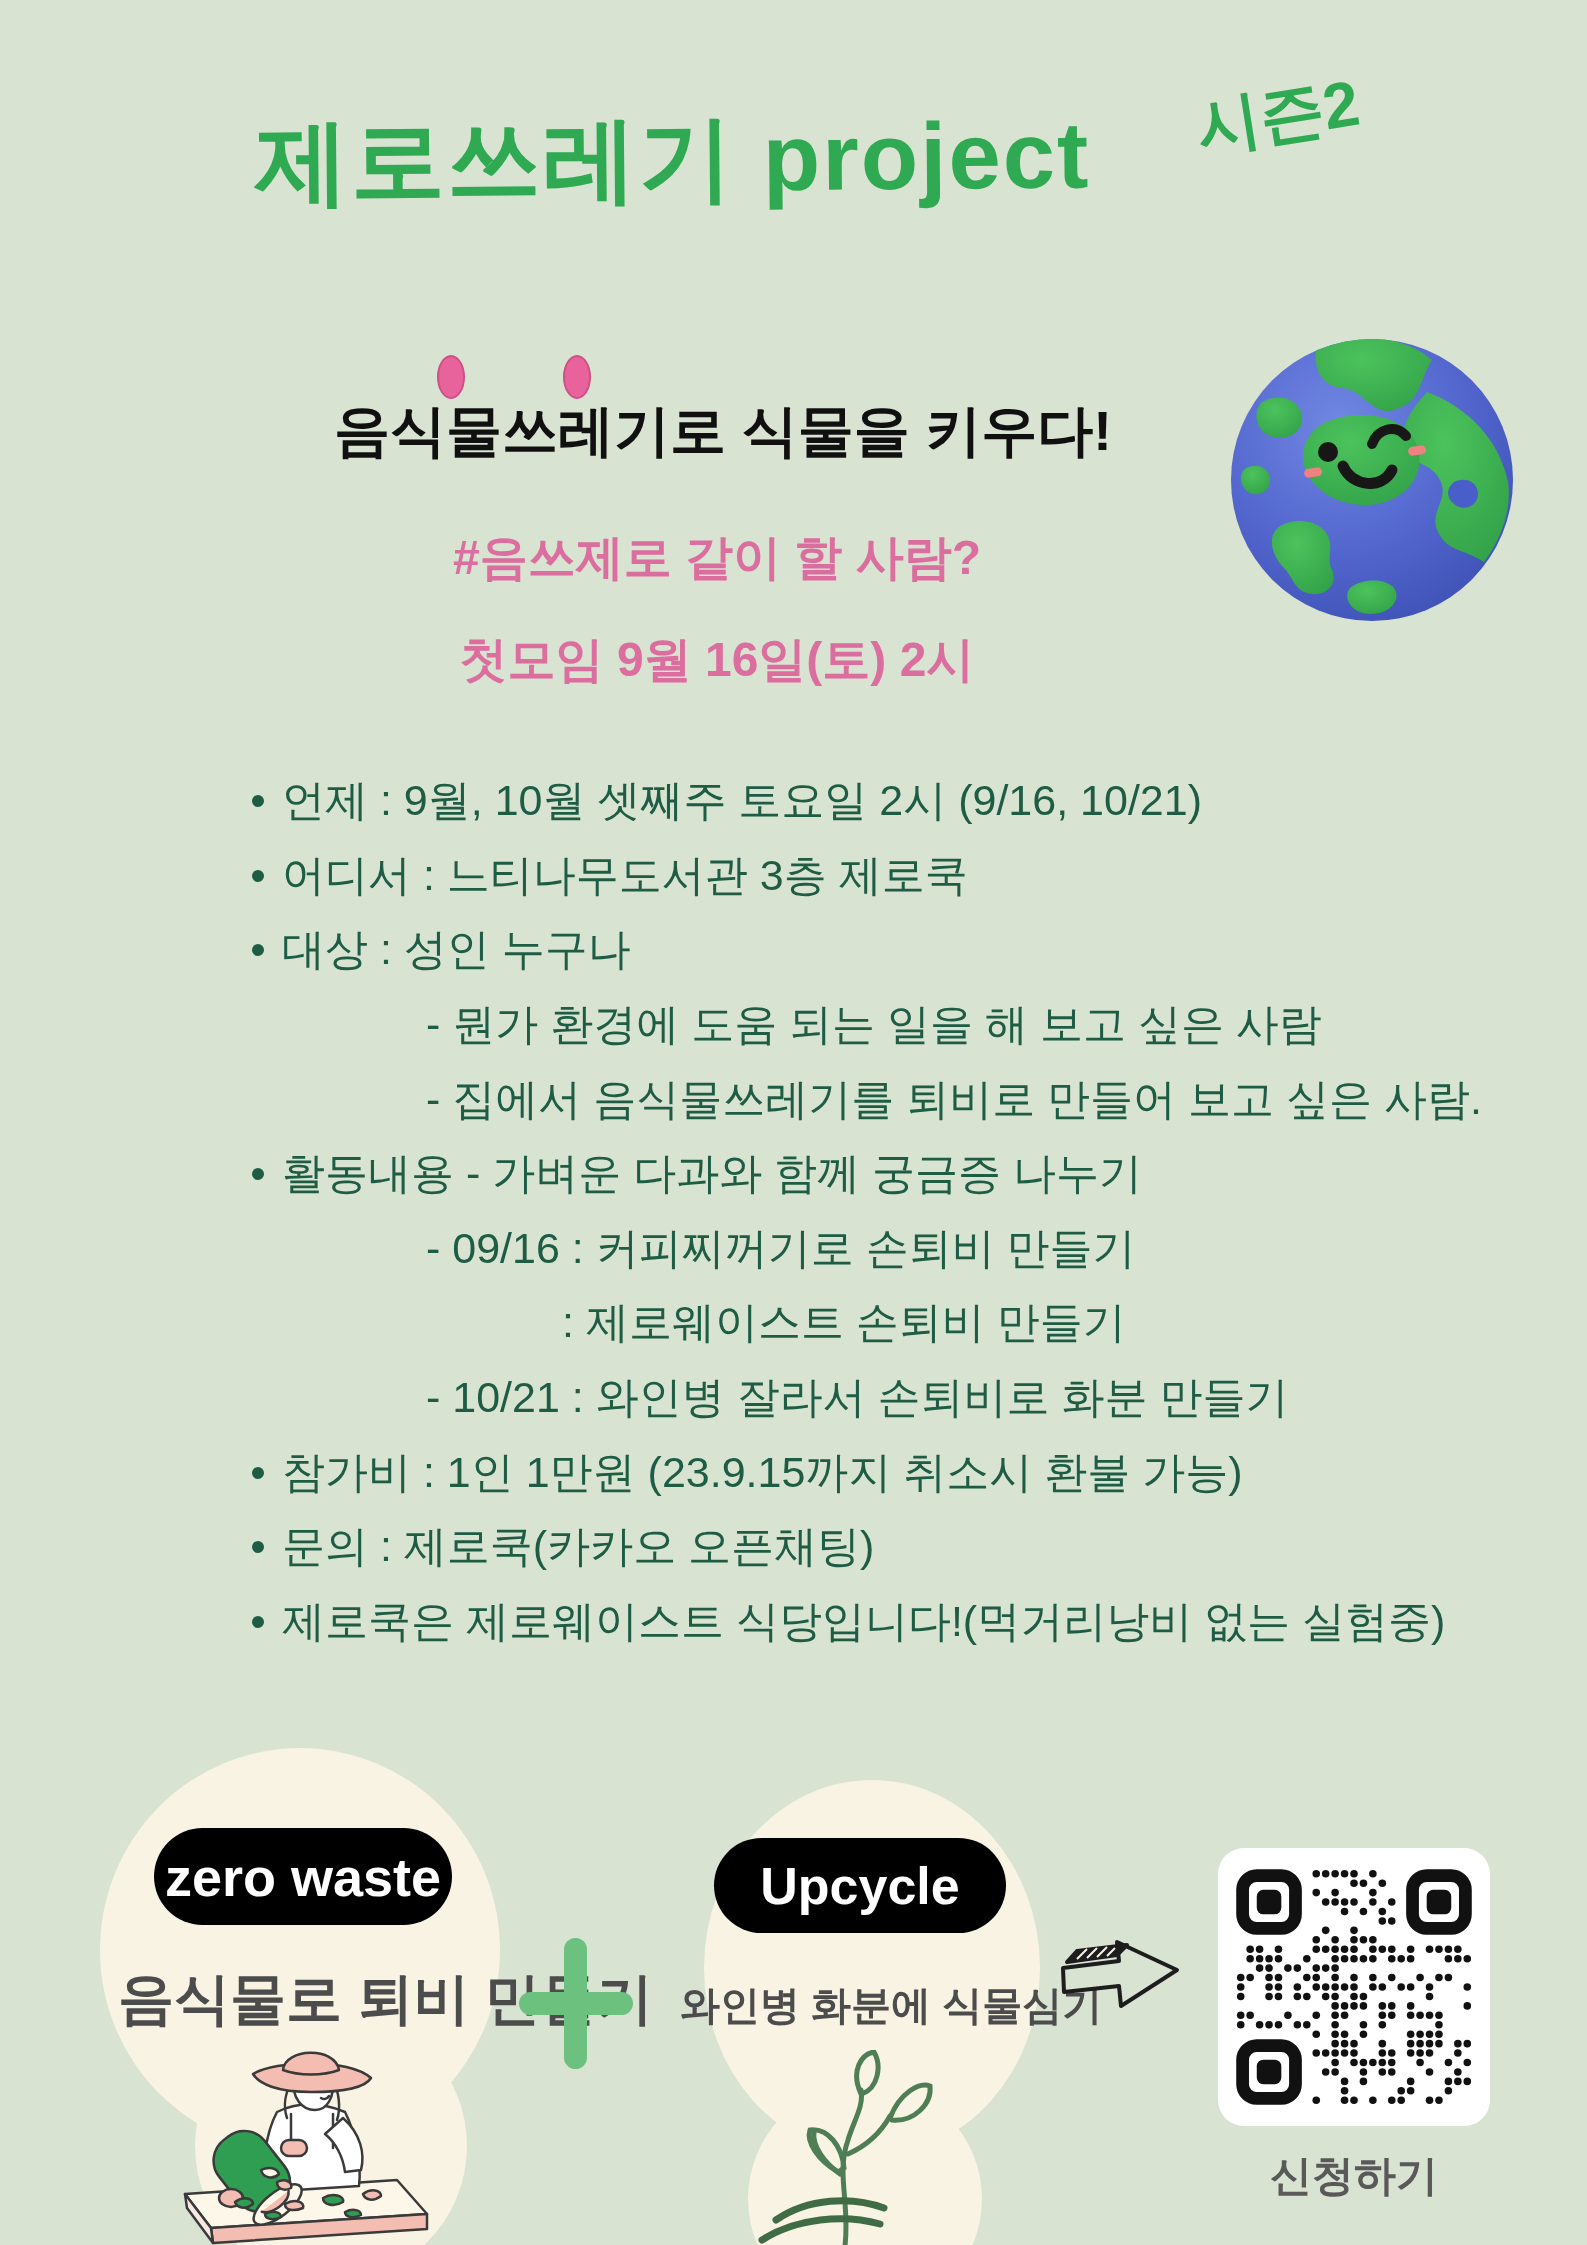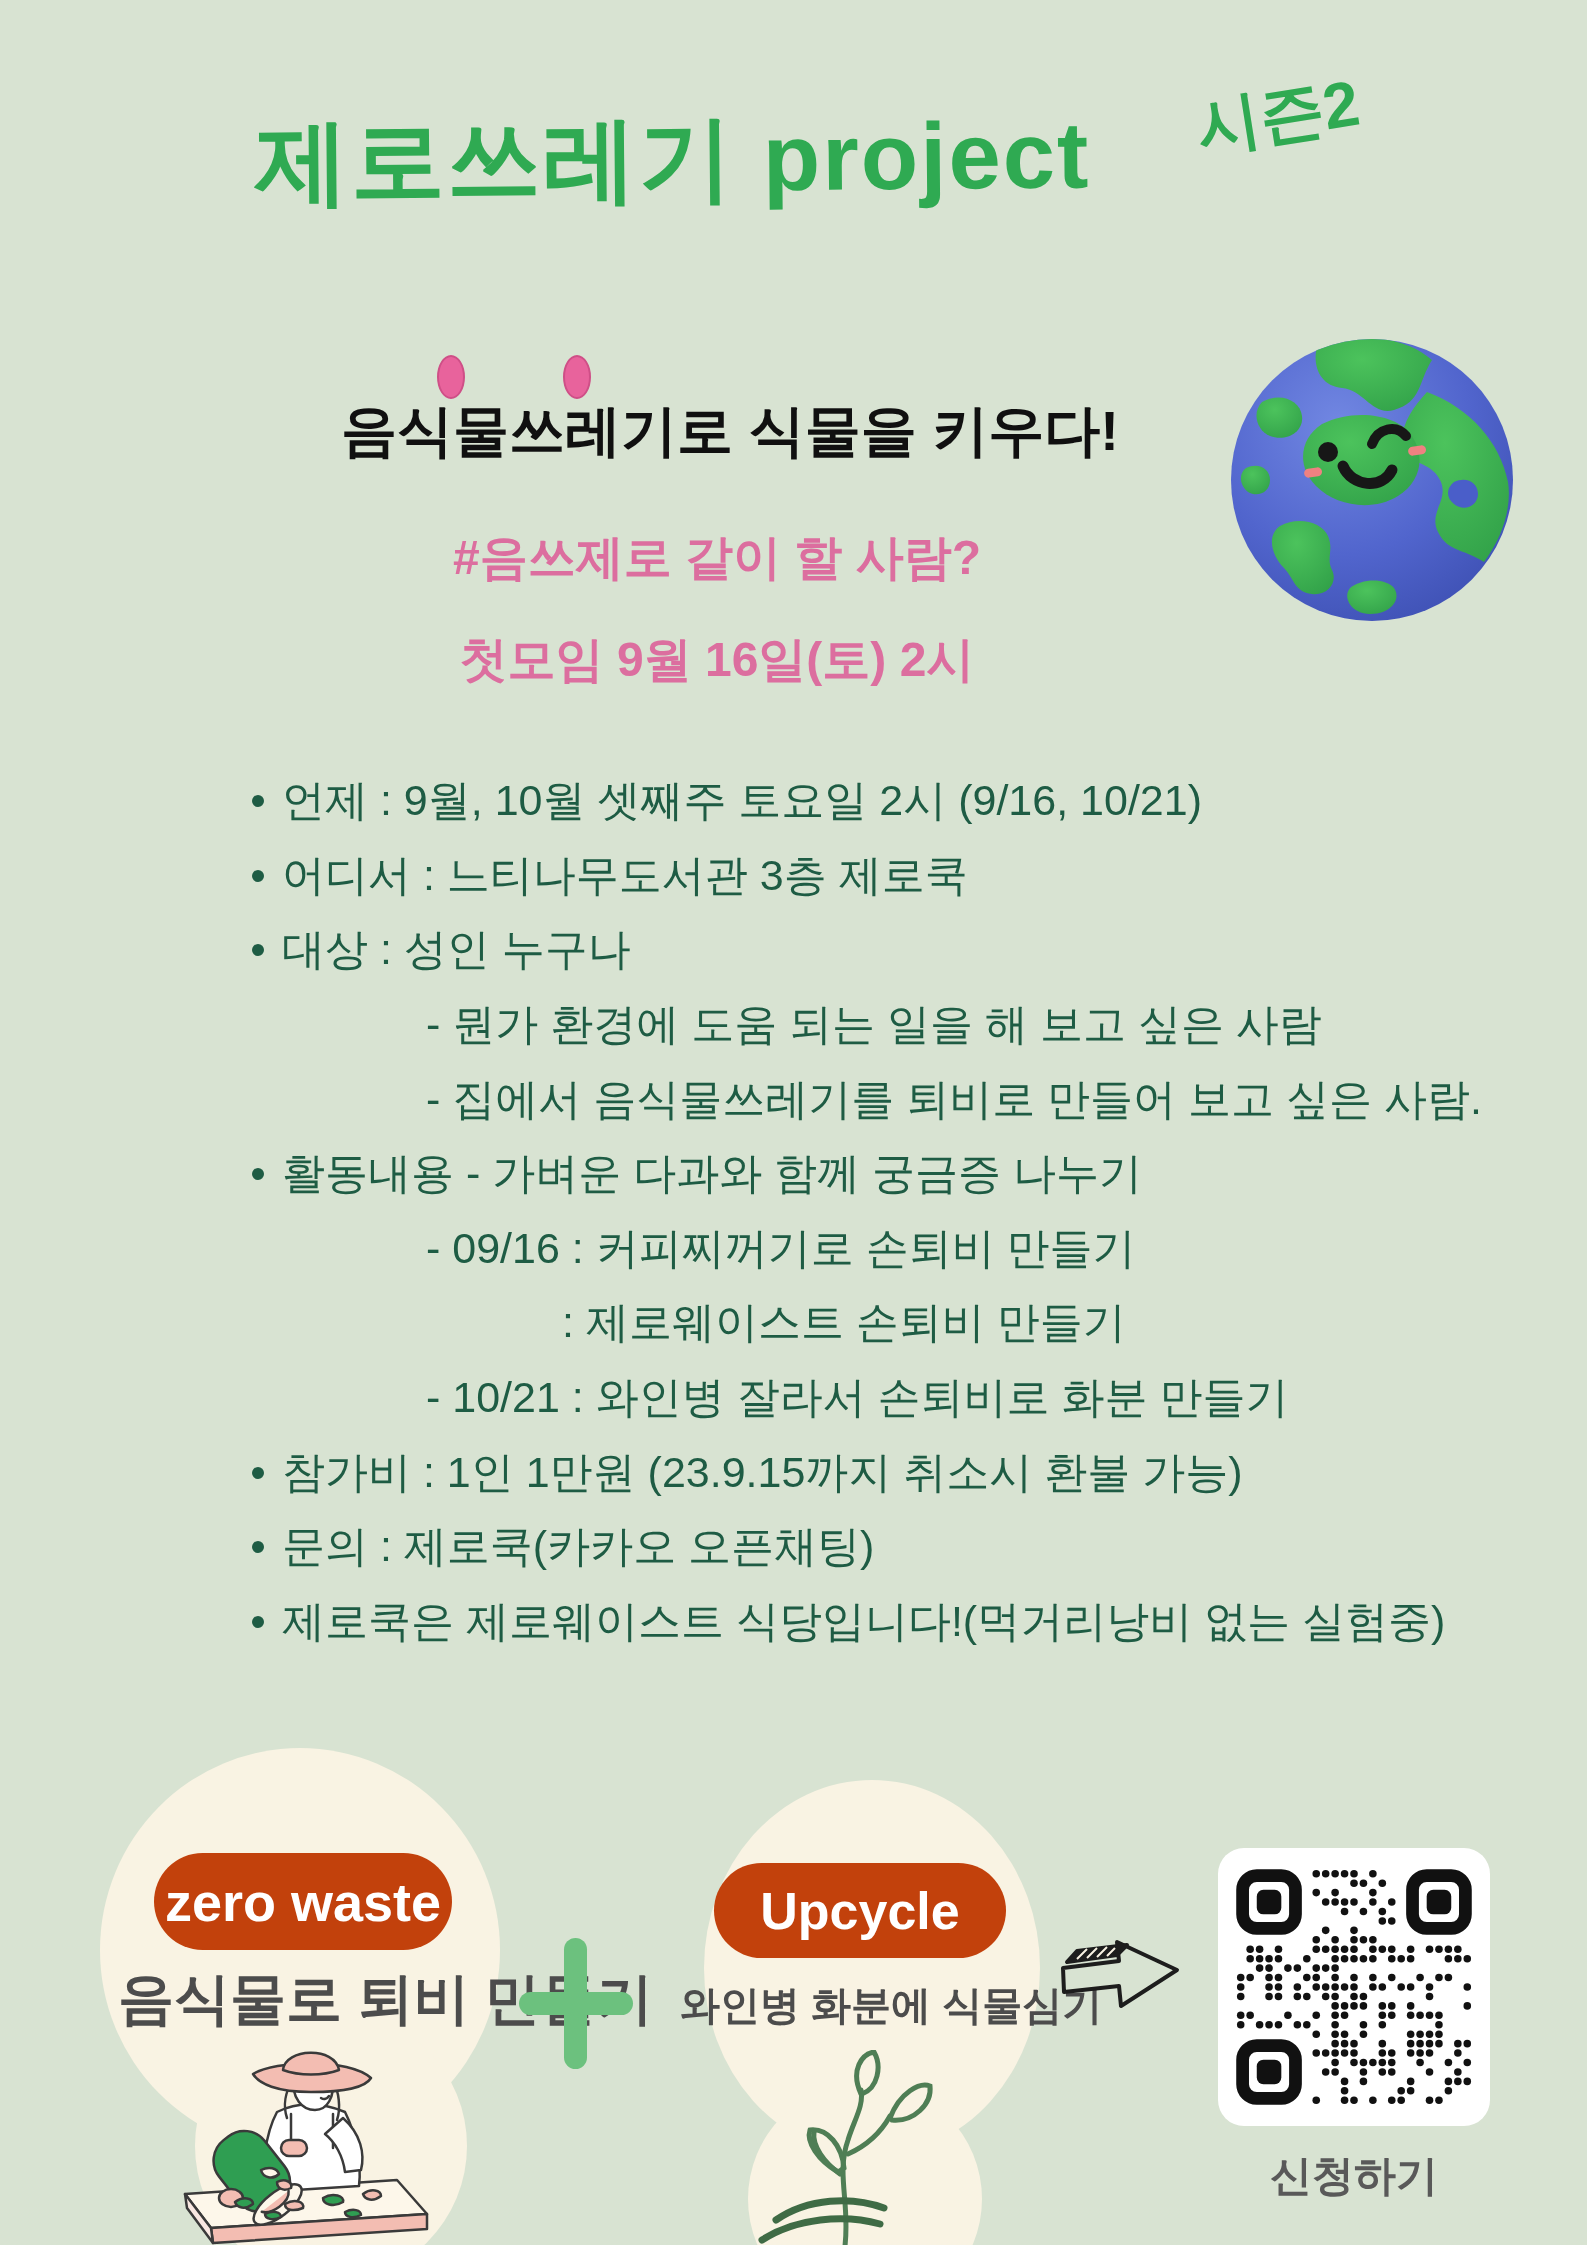--- a/index.html
+++ b/index.html
@@ -24,21 +24,21 @@
     transform:rotate(-9deg);white-space:nowrap;
   }
   .pink-dot{
     width:24px;height:40px;border-radius:50%;
     background:#e8639c;border:2px solid #cf4f87;
     top:355px;
   }
   .dot1{left:437px;}
   .dot2{left:563px;}
   .subtitle{
-    left:16px;top:394px;width:1428px;text-align:center;
+    left:9px;top:394px;width:1428px;text-align:center;
     font-size:56px;font-weight:900;color:#101010;letter-spacing:0px;
     white-space:nowrap;
   }
   .headline{
     left:0;width:1434px;text-align:center;
     font-size:48px;font-weight:800;color:#dc6e9f;
     white-space:nowrap;
   }
   .hl1{top:526px;}
   .hl2{top:628px;}
@@ -61,23 +61,23 @@
   .row.i2{margin-left:280px;}
 
   
   .blob{background:#f9f3e3;border-radius:50%;}
   .blobL1{left:100px;top:1748px;width:400px;height:404px;}
   .blobL2{left:195px;top:2010px;width:272px;height:272px;}
   .blobR1{left:704px;top:1780px;width:336px;height:376px;}
   .blobR2{left:748px;top:2082px;width:234px;height:234px;}
 
   .pill{
-    background:#c2410c;border-radius:60px;color:#ffffff;
+    background:#000000;border-radius:60px;color:#ffffff;
     display:flex;align-items:center;justify-content:center;
-    font-weight:800;white-space:nowrap;margin-top:25px;
+    font-weight:800;white-space:nowrap;
   }
   .pillL{left:154px;top:1828px;width:298px;height:97px;font-size:54px;}
   .pillR{left:714px;top:1838px;width:292px;height:95px;font-size:52px;}
   .caption{
     text-align:center;color:#4c4c4c;font-weight:700;white-space:nowrap;
   }
   .capL{left:118px;top:1962px;width:370px;font-size:56px;}
   .capR{left:680px;top:1978px;width:360px;font-size:40px;}
 
   

